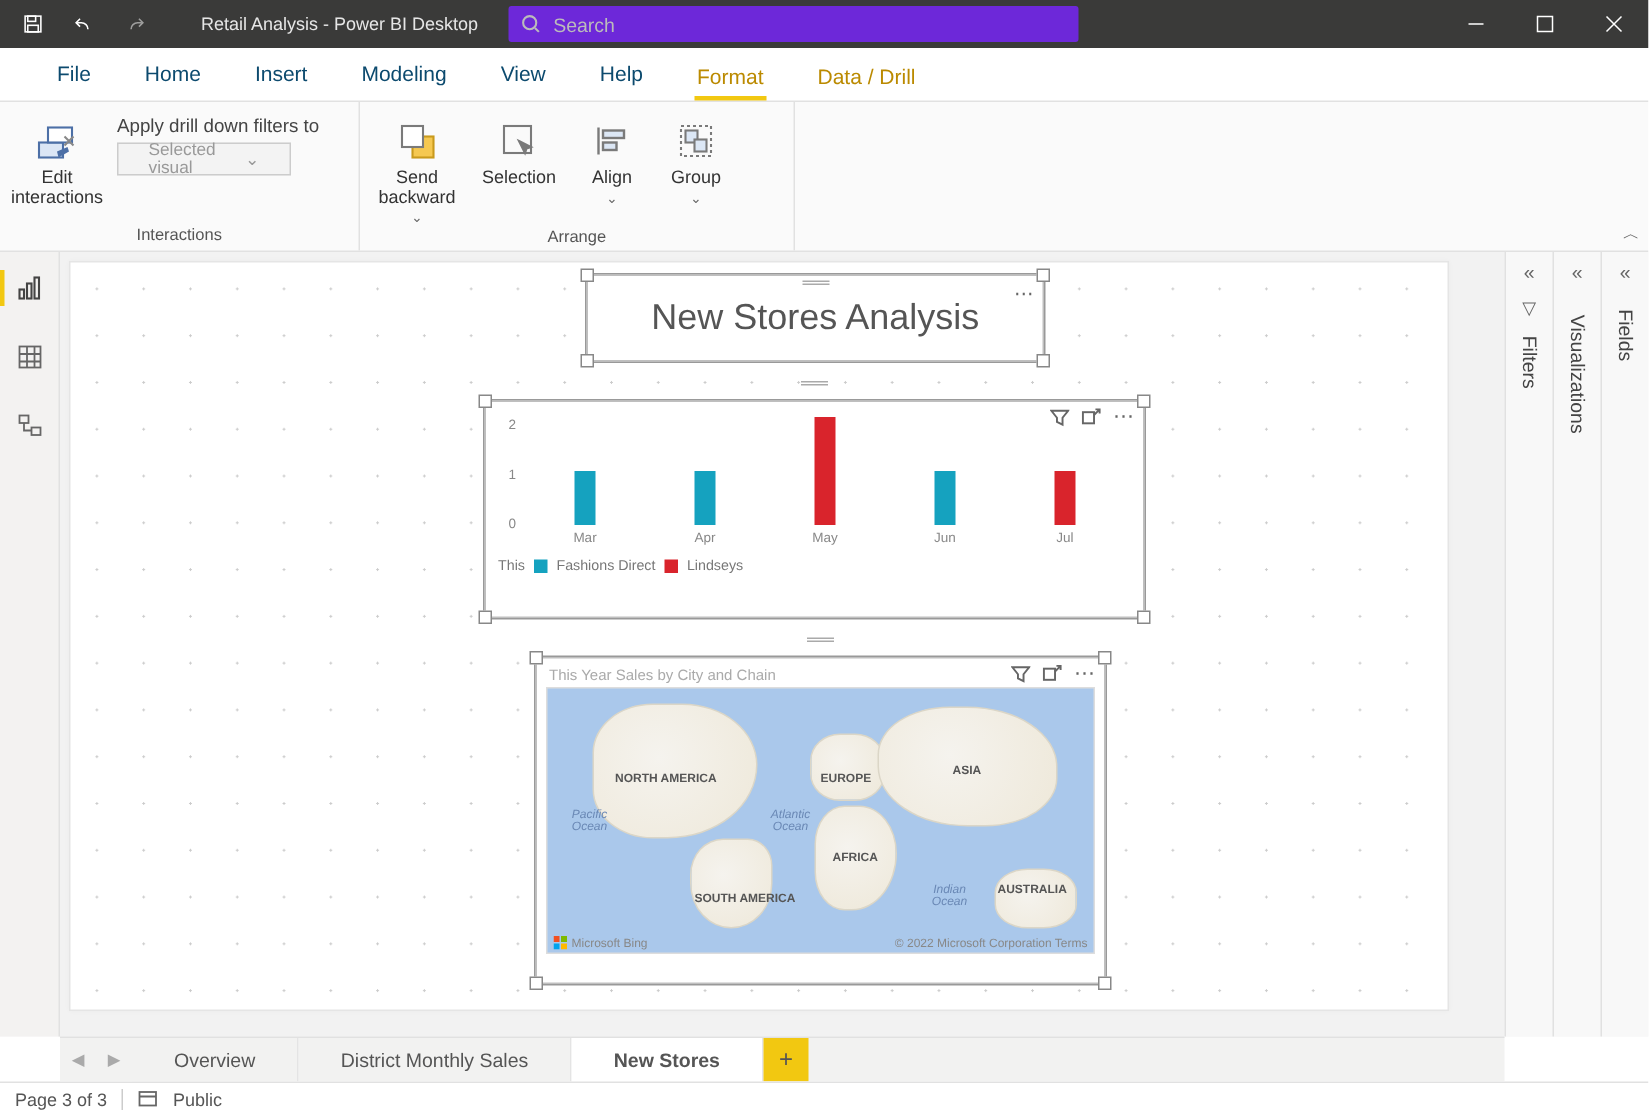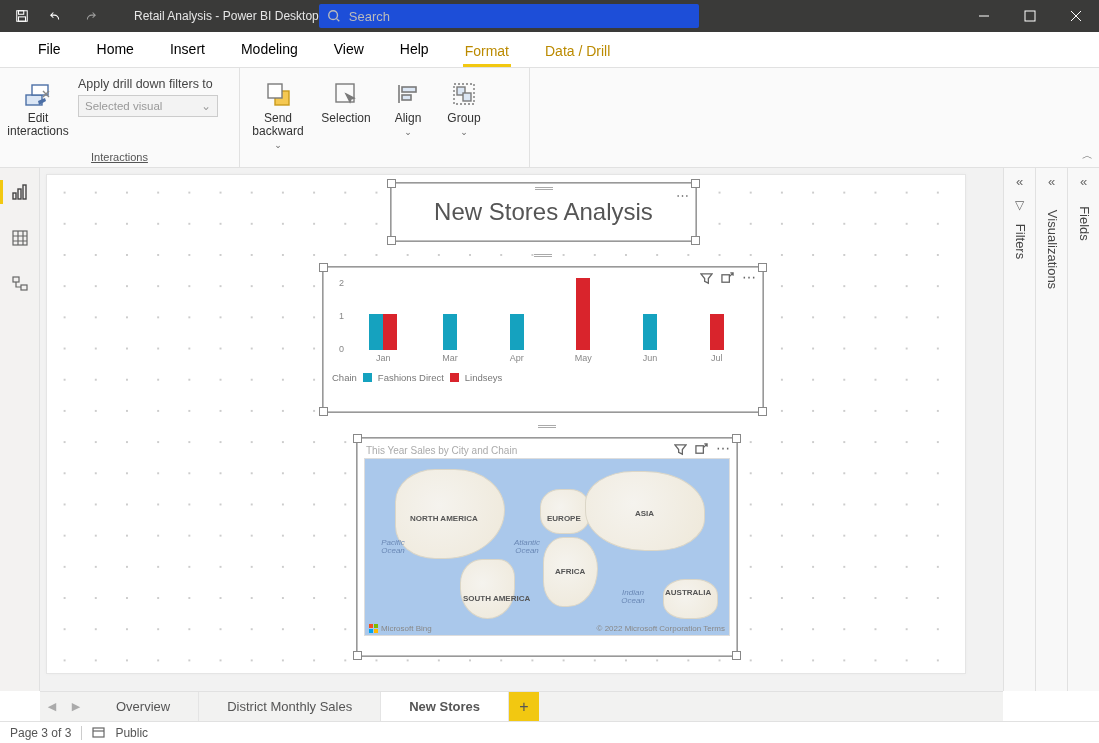--- a/index.html
+++ b/index.html
@@ -4,44 +4,44 @@
 <style>
   * { box-sizing: border-box; margin: 0; padding: 0; font-family: "Segoe UI", sans-serif; }
   body { width: 1099px; height: 743px; background: #fff; overflow: hidden; position: relative; font-size: 13px; color: #333; }
 
   
   .titlebar { height: 32px; background: #3a3a39; display: flex; align-items: center; color: #fff; }
   .tb-left { display: flex; align-items: center; gap: 2px; padding-left: 6px; }
   .tb-btn { width: 32px; height: 28px; display: flex; align-items: center; justify-content: center; color: #fff; }
   .tb-btn svg { width: 14px; height: 14px; stroke: #fff; fill: none; stroke-width: 1.2; }
   .tb-title { margin-left: 28px; font-size: 12px; color: #e6e6e6; }
-  .tb-search { width: 380px; height: 24px; background: #1d4ed8; border-radius: 2px; display: flex; align-items: center; padding: 0 8px; color: #bbb; font-size: 13px; gap: 8px; }
+  .tb-search { margin-left: 20px; width: 380px; height: 24px; background: #6d28d9; border-radius: 2px; display: flex; align-items: center; padding: 0 8px; color: #bbb; font-size: 13px; gap: 8px; }
   .tb-search svg { width: 14px; height: 14px; stroke: #bbb; fill: none; stroke-width: 1.6; }
   .tb-right { margin-left: auto; display: flex; }
   .tb-win { width: 46px; height: 32px; display: flex; align-items: center; justify-content: center; }
   .tb-win svg { width: 12px; height: 12px; stroke: #fff; fill: none; stroke-width: 1; }
 
   
   .menubar { height: 36px; background: #fff; display: flex; align-items: flex-end; border-bottom: 1px solid #e1e1e1; padding-left: 20px; }
-  .menu-tab { padding: 0 18px; height: 36px; display: flex; align-items: center; font-size: 14px; color: #000000; position: relative; }
+  .menu-tab { padding: 0 18px; height: 36px; display: flex; align-items: center; font-size: 14px; color: #0c4a6e; position: relative; }
   .menu-tab.active { color: #bb8a00; }
   .menu-tab.active::after { content: ""; position: absolute; left: 16px; right: 16px; bottom: 0; height: 3px; background: #f2c811; }
   .menu-tab.contextual { color: #bb8a00; border-top: 3px solid transparent; }
 
   
   .ribbon { height: 100px; background: #fafafa; border-bottom: 1px solid #e1e1e1; display: flex; position: relative; }
   .ribbon-group { border-right: 1px solid #e1e1e1; padding: 4px 10px 2px; display: flex; flex-direction: column; }
   .rg-content { flex: 1; display: flex; align-items: flex-start; gap: 12px; }
-  .rg-label { text-align: center; font-size: 11px; color: #555; padding-bottom: 2px; text-decoration: underline; }
+  .rg-label { text-align: center; font-size: 11px; color: #555; padding-bottom: 2px; }
   .rb-big { width: 56px; display: flex; flex-direction: column; align-items: center; gap: 2px; font-size: 12px; color: #333; text-align: center; line-height: 1.1; padding-top: 6px; }
   .rb-big .ico { width: 32px; height: 32px; display: flex; align-items: center; justify-content: center; }
   .rb-big .caret { font-size: 9px; color: #666; }
   .drill-box { width: 150px; padding-top: 4px; }
   .drill-box label { font-size: 12.5px; color: #444; }
-  .drill-select { margin-top: 4px; width: 140px; height: 22px; border: 1px solid #ccc; background: #f3f3f3; font-size: 11.5px; color: #999; padding: 0 6px; display: flex; align-items: center; justify-content: space-between; }
+  .drill-select { margin-top: 4px; width: 116px; height: 22px; border: 1px solid #ccc; background: #f3f3f3; font-size: 11.5px; color: #999; padding: 0 20px; display: flex; align-items: center; justify-content: space-between; }
   .ribbon-collapse { position: absolute; right: 6px; bottom: 4px; font-size: 11px; color: #666; }
 
   
   .workspace { position: absolute; top: 168px; left: 0; right: 0; bottom: 52px; display: flex; background: #f5f5f5; }
   .leftbar { width: 40px; background: #f3f2f1; border-right: 1px solid #e1e1e1; display: flex; flex-direction: column; align-items: center; padding-top: 10px; gap: 18px; }
   .leftbar .lb-item { width: 40px; height: 28px; display: flex; align-items: center; justify-content: center; position: relative; }
   .leftbar .lb-item.active::before { content: ""; position: absolute; left: 0; top: 2px; bottom: 2px; width: 3px; background: #f2c811; }
   .canvas-outer { flex: 1; background: #f2f2f2; position: relative; overflow: auto; }
   .canvas { margin: 6px 6px; width: 920px; height: 500px; background: #fff; position: relative; border: 1px solid #e5e5e5; box-shadow: 0 0 4px rgba(0,0,0,0.03);
     background-image: radial-gradient(circle, #ccc 0.7px, transparent 0.7px); background-size: 31.2px 31.2px; background-position: 2px 2px; }
@@ -219,20 +219,21 @@
         <div class="ico">
             <svg width="26" height="26" viewBox="0 0 26 26" fill="none" stroke="#7a7a7a" stroke-width="1.4">
               <rect x="3" y="3" width="20" height="20" stroke-dasharray="2 2"></rect>
               <rect x="6" y="6" width="8" height="8" fill="#dce7f5"></rect>
               <rect x="12" y="12" width="8" height="8" fill="#dce7f5"></rect>
             </svg>
           </div>
         <span><span>Group</span><br><span class="caret">⌄</span></span>
       </div>
     </div>
+    <div class="rg-label">Arrange</div>
   </div>
   <div class="ribbon-collapse">︿</div>
 </div>
 
 <div class="workspace">
   <div class="leftbar">
     <div class="lb-item active">
         <svg width="18" height="18" viewBox="0 0 18 18" fill="none" stroke="#444" stroke-width="1.4">
           <rect x="2" y="10" width="3" height="6"></rect>
           <rect x="7" y="6" width="3" height="10"></rect>
@@ -287,25 +288,20 @@
             </svg>
           <span style="font-size:14px;line-height:10px">⋯</span>
         </div>
         <div class="chart-area">
           <div class="chart-axis-y">
               <span>2</span>
               <span>1</span>
               <span>0</span>
             </div>
           <div class="chart-plots" id="chart-plots">
-              <div class="month-group">
-                <div class="bar fd" style="height: 50%;"></div>
-                <div class="bar li" style="height: 50%;"></div>
-                <div class="month-label">Jan</div>
-              </div>
               <div class="month-group">
                 <div class="bar fd" style="height: 50%;"></div>
                 <div class="month-label">Mar</div>
               </div>
               <div class="month-group">
                 <div class="bar fd" style="height: 50%;"></div>
                 <div class="month-label">Apr</div>
               </div>
               <div class="month-group">
                 <div class="bar li" style="height: 100%;"></div>
@@ -315,21 +311,21 @@
                 <div class="bar fd" style="height: 50%;"></div>
                 <div class="month-label">Jun</div>
               </div>
               <div class="month-group">
                 <div class="bar li" style="height: 50%;"></div>
                 <div class="month-label">Jul</div>
               </div>
             </div>
         </div>
         <div class="chart-legend">
-          <span>Chain</span>
+          <span>This</span>
           <span class="sw"></span>
             <span>Fashions Direct</span>
           <span class="sw red"></span>
             <span>Lindseys</span>
         </div>
         <div class="vis-handle h-tl"></div>
           <div class="vis-handle h-tr"></div>
           <div class="vis-handle h-bl"></div>
           <div class="vis-handle h-br"></div>
       </div>

